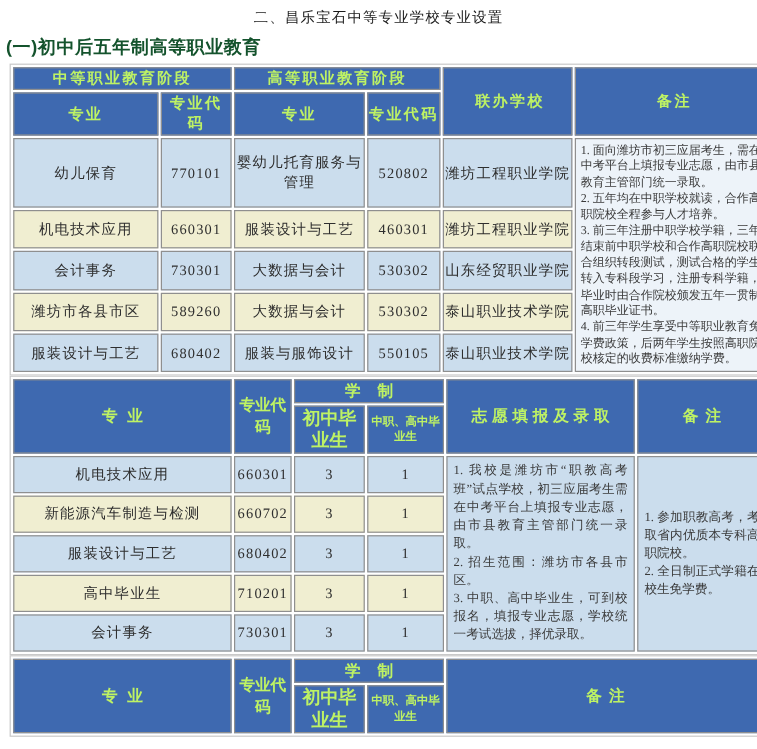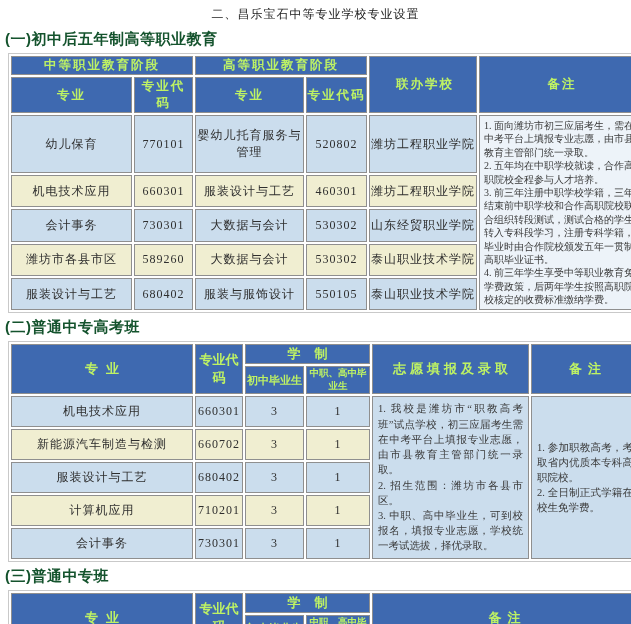--- a/index.html
+++ b/index.html
@@ -46,21 +46,21 @@
     font-size:12px;color:#2e2e2e;letter-spacing:1px;
   }
   tr.r-blue td{background:var(--row-blue);}
   tr.r-yellow td{background:var(--row-yellow);}
   
   .t1 tr.h1 th{height:19px;font-size:12.5px;letter-spacing:2px;}
   .t1 tr.h2 th{height:16px;font-size:12.5px;letter-spacing:2px;}
   .t1 td{height:20px;}
   
   .t2 tr.h1 th, .t3 tr.h1 th{height:15px;}
-  .t2 tr.h2 th, .t3 tr.h2 th{height:15px;font-size:11px;font-weight:bold;letter-spacing:0;}
+  .t2 tr.h2 th, .t3 tr.h2 th{height:15px;font-size:15px;font-weight:bold;letter-spacing:0;}
   .t2 td{height:21px;}
   
   .sp-wide{letter-spacing:14px;text-indent:14px;}
   .sp-8{letter-spacing:8px;text-indent:8px;}
   .sp-6{letter-spacing:6px;text-indent:6px;}
   .sp-4{letter-spacing:4px;text-indent:4px;}
   .th-code{letter-spacing:0;}
   .th-sub-sm{font-size:9.5px !important;font-family:Liberation Mono, monospace;}
   
   td.remark-cell{
@@ -145,21 +145,20 @@
       <tr class="r-blue">
         <td>服装设计与工艺</td>
         <td>680402</td>
         <td>服装与服饰设计</td>
         <td>550105</td>
         <td>泰山职业技术学院</td>
       </tr>
     </tbody>
   </table>
 
-  <div class="section-heading">(二)普通中专高考班</div>
   <table class="t2">
     <colgroup>
       <col style="width:182px">
         <col style="width:48px">
         <col style="width:59px">
       <col style="width:64px">
         <col style="width:157px">
         <col style="width:108px">
     </colgroup>
     <tbody>
@@ -199,35 +198,34 @@
         <td>3</td>
         <td>1</td>
       </tr>
       <tr class="r-blue">
         <td>服装设计与工艺</td>
         <td>680402</td>
         <td>3</td>
         <td>1</td>
       </tr>
       <tr class="r-yellow">
-        <td>计算机应用</td>
+        <td>高中毕业生</td>
         <td>710201</td>
         <td>3</td>
         <td>1</td>
       </tr>
       <tr class="r-blue">
         <td>会计事务</td>
         <td>730301</td>
         <td>3</td>
         <td>1</td>
       </tr>
     </tbody>
   </table>
 
-  <div class="section-heading">(三)普通中专班</div>
   <table class="t3">
     <colgroup>
       <col style="width:182px">
         <col style="width:48px">
         <col style="width:59px">
       <col style="width:64px">
         <col style="width:265px">
     </colgroup>
     <tbody>
       <tr class="h1">

